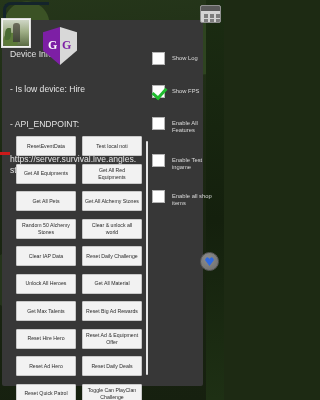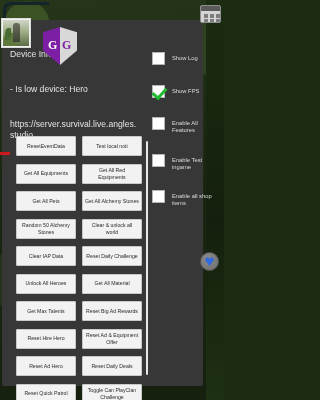--- a/index.html
+++ b/index.html
@@ -232,21 +232,22 @@
 </div>
 
 <div class="thumb">
   <div class="img"></div>
   <div class="stat"></div>
   <div class="leaf"></div>
 </div>
 
 <div class="info">
   <span class="ln">Device Info</span>
-  <span class="ln">- Is low device: Hero</span>
+  <span class="ln">- Is low device: Hire</span>
+  <span class="ln">- API_ENDPOINT:</span>
   <span class="ln">https://server.survival.live.angles.studio</span>
 </div>
 
 <div class="gg">
   <div class="shield"></div>
   <span class="g g1">G</span>
   <span class="g g2">G</span>
 </div>
 
 <div class="checks">

